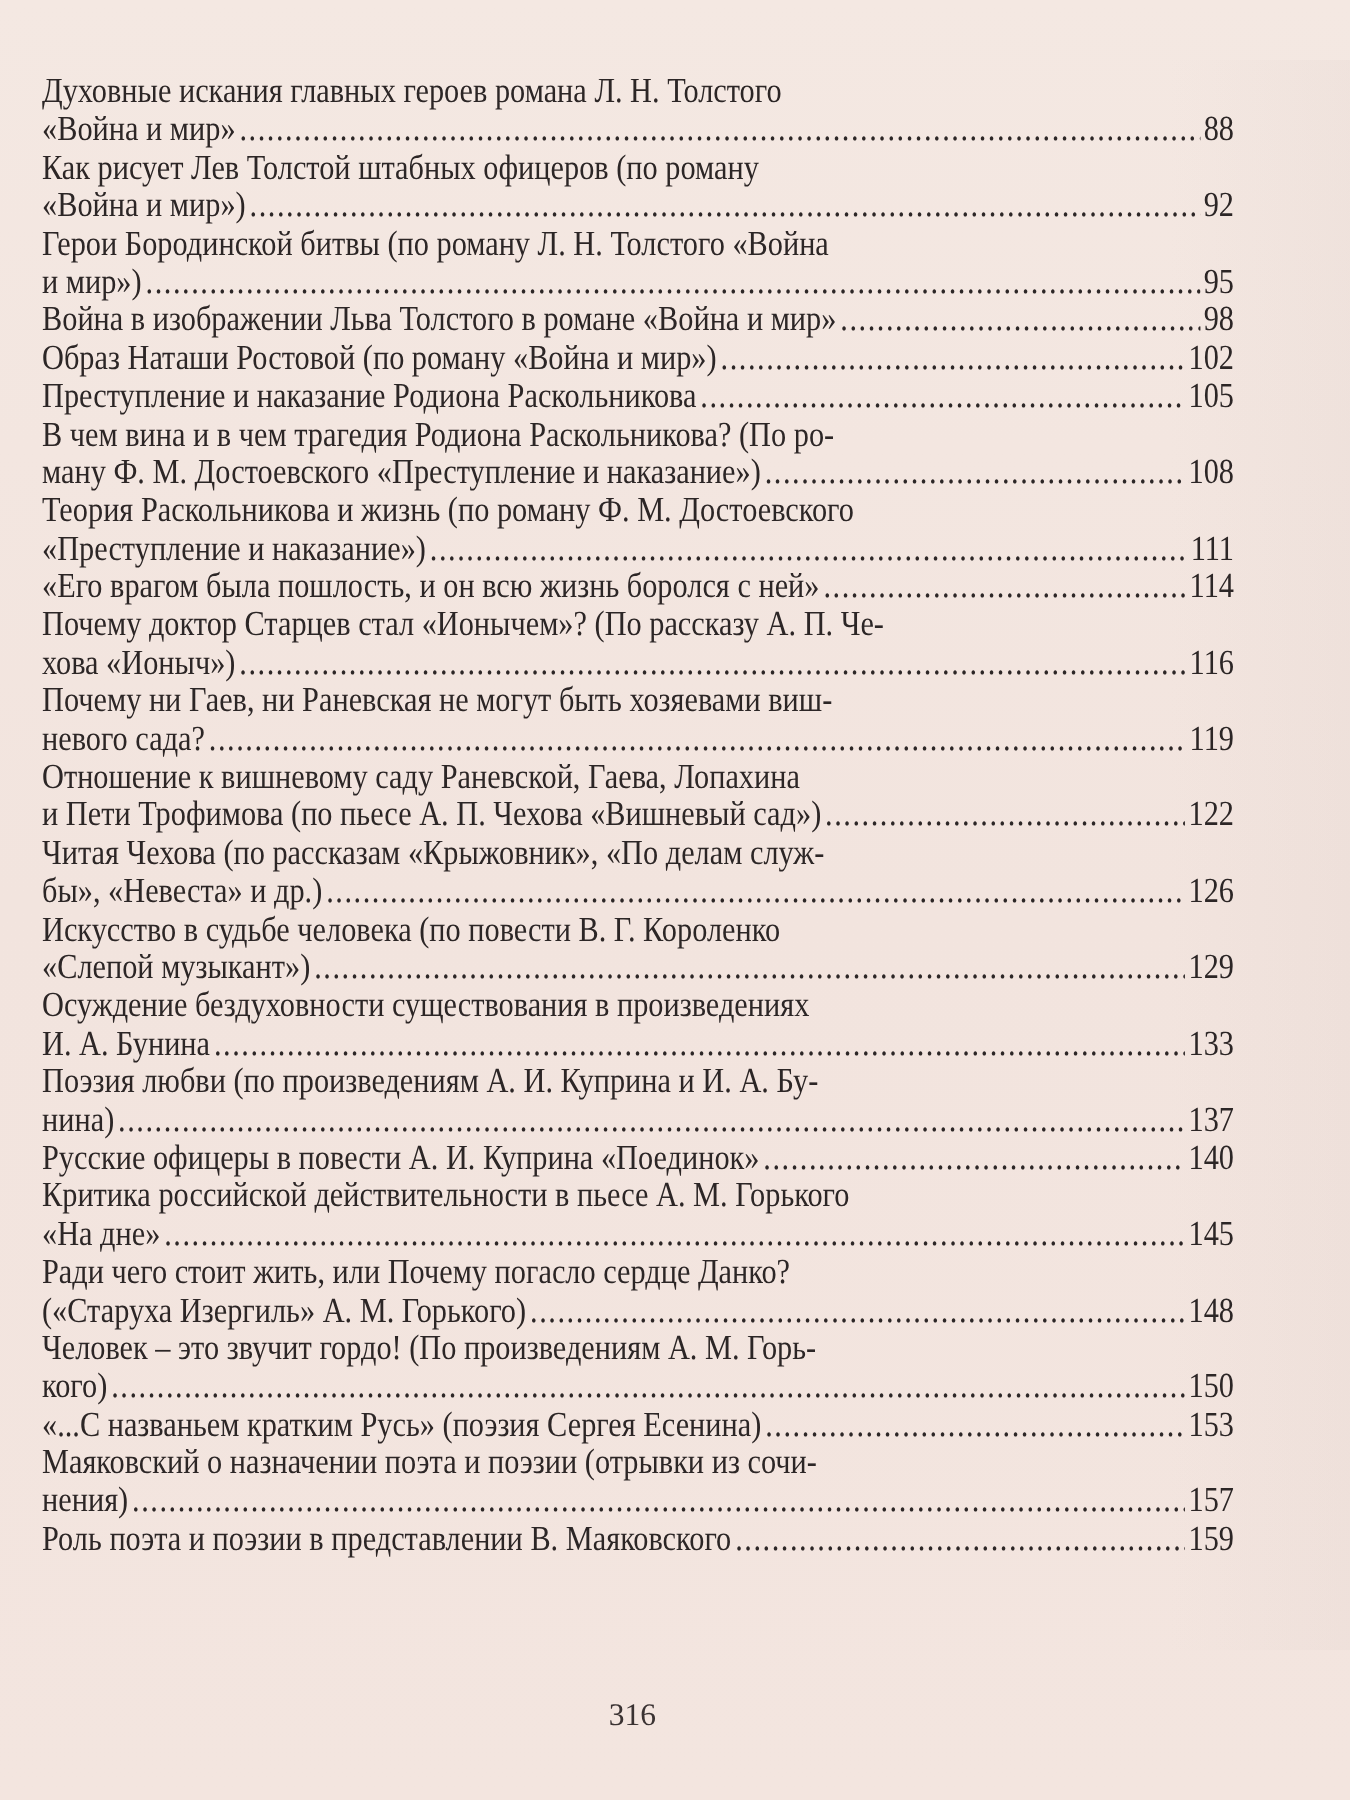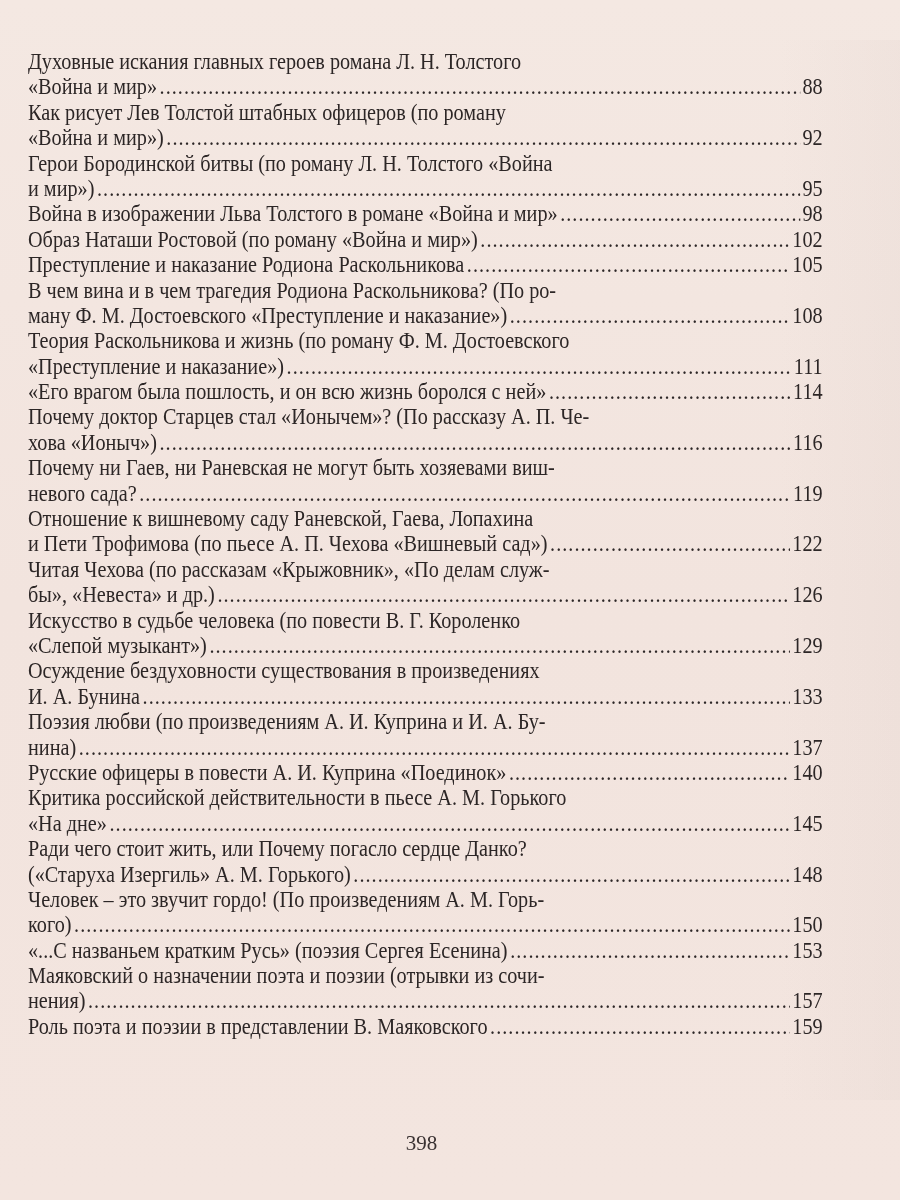--- a/index.html
+++ b/index.html
@@ -282,13 +282,13 @@
     </div>
     <div class="entry">
       <div class="line">
         <span class="txt">Роль поэта и поэзии в представлении В. Маяковского</span>
         <span class="dots"></span>
         <span class="pg">159</span>
       </div>
     </div>
   </div>
 
-<div class="folio">398</div>
+<div class="folio">316</div>
 
 </body></html>

